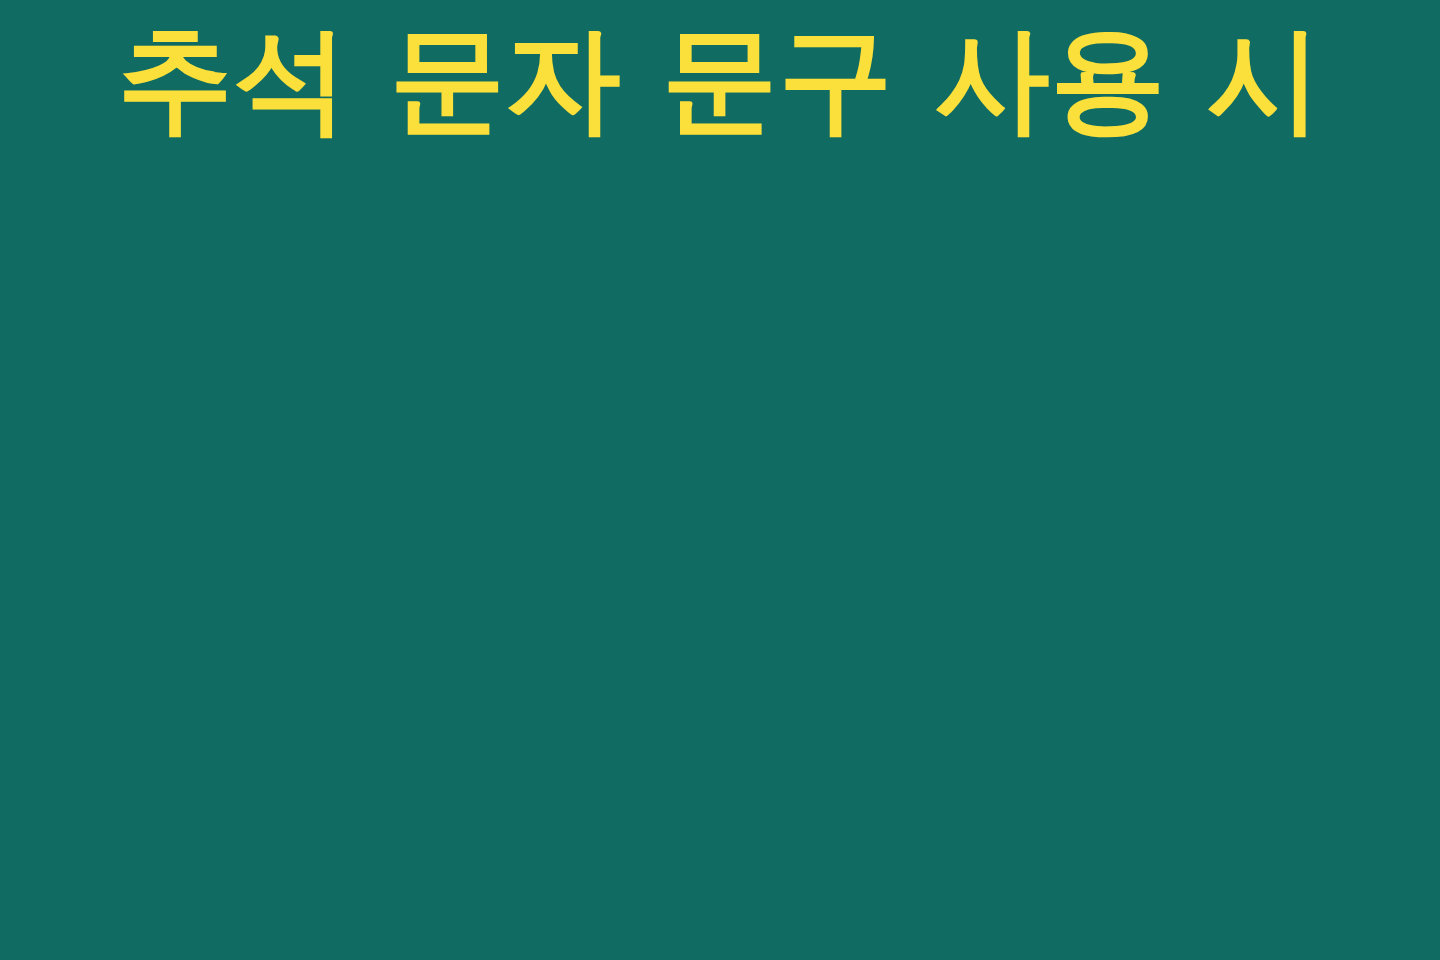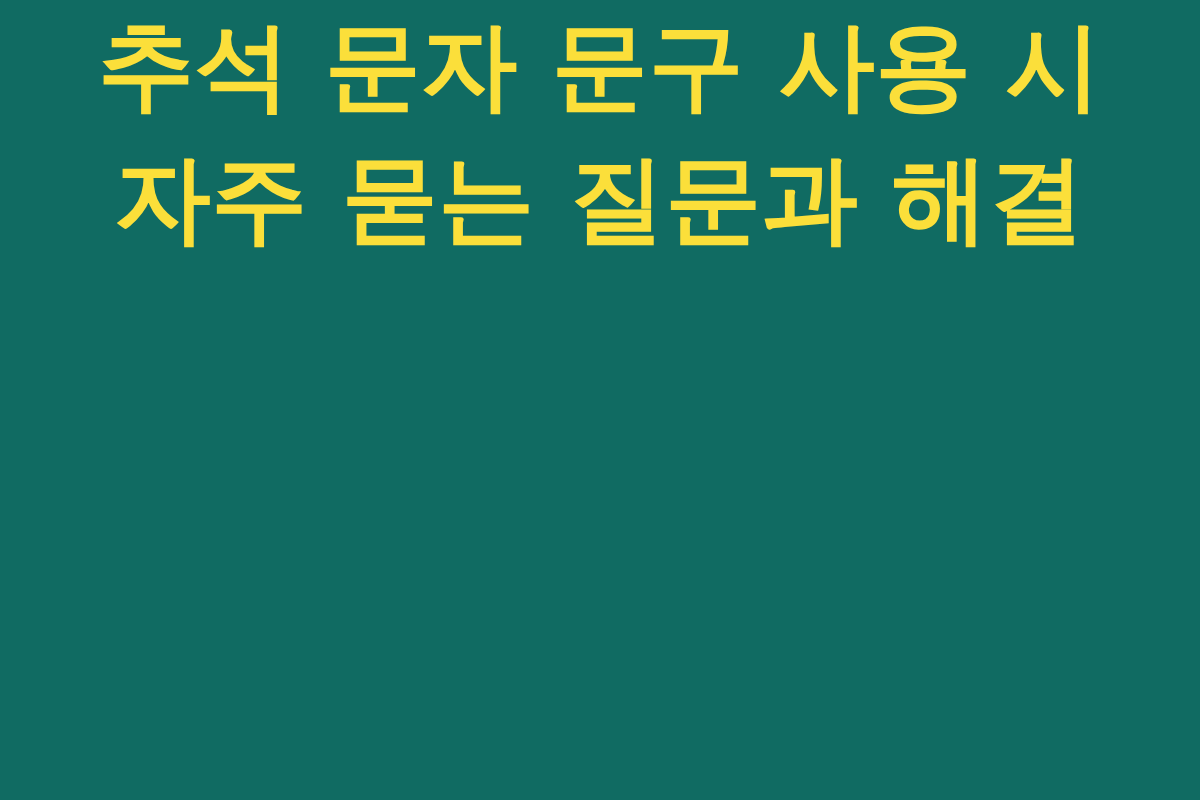--- a/index.html
+++ b/index.html
@@ -55,17 +55,16 @@
 </style>
 </head>
 <body style="background: rgb(16, 107, 98);">
 
 <div class="thumbnail-card" style="background: rgb(16, 107, 98);">
 
   <h1 class="headline" style="color: rgb(251, 223, 58); font-size: 96px; line-height: 133px;">
 
     <span class="headline-line line-1">추석 문자 문구 사용 시</span>
 
-    <span class="headline-line line-2">자주 묻는 질문과 해결</span>
 
 
   </h1>
 </div>
 
 </body></html>

